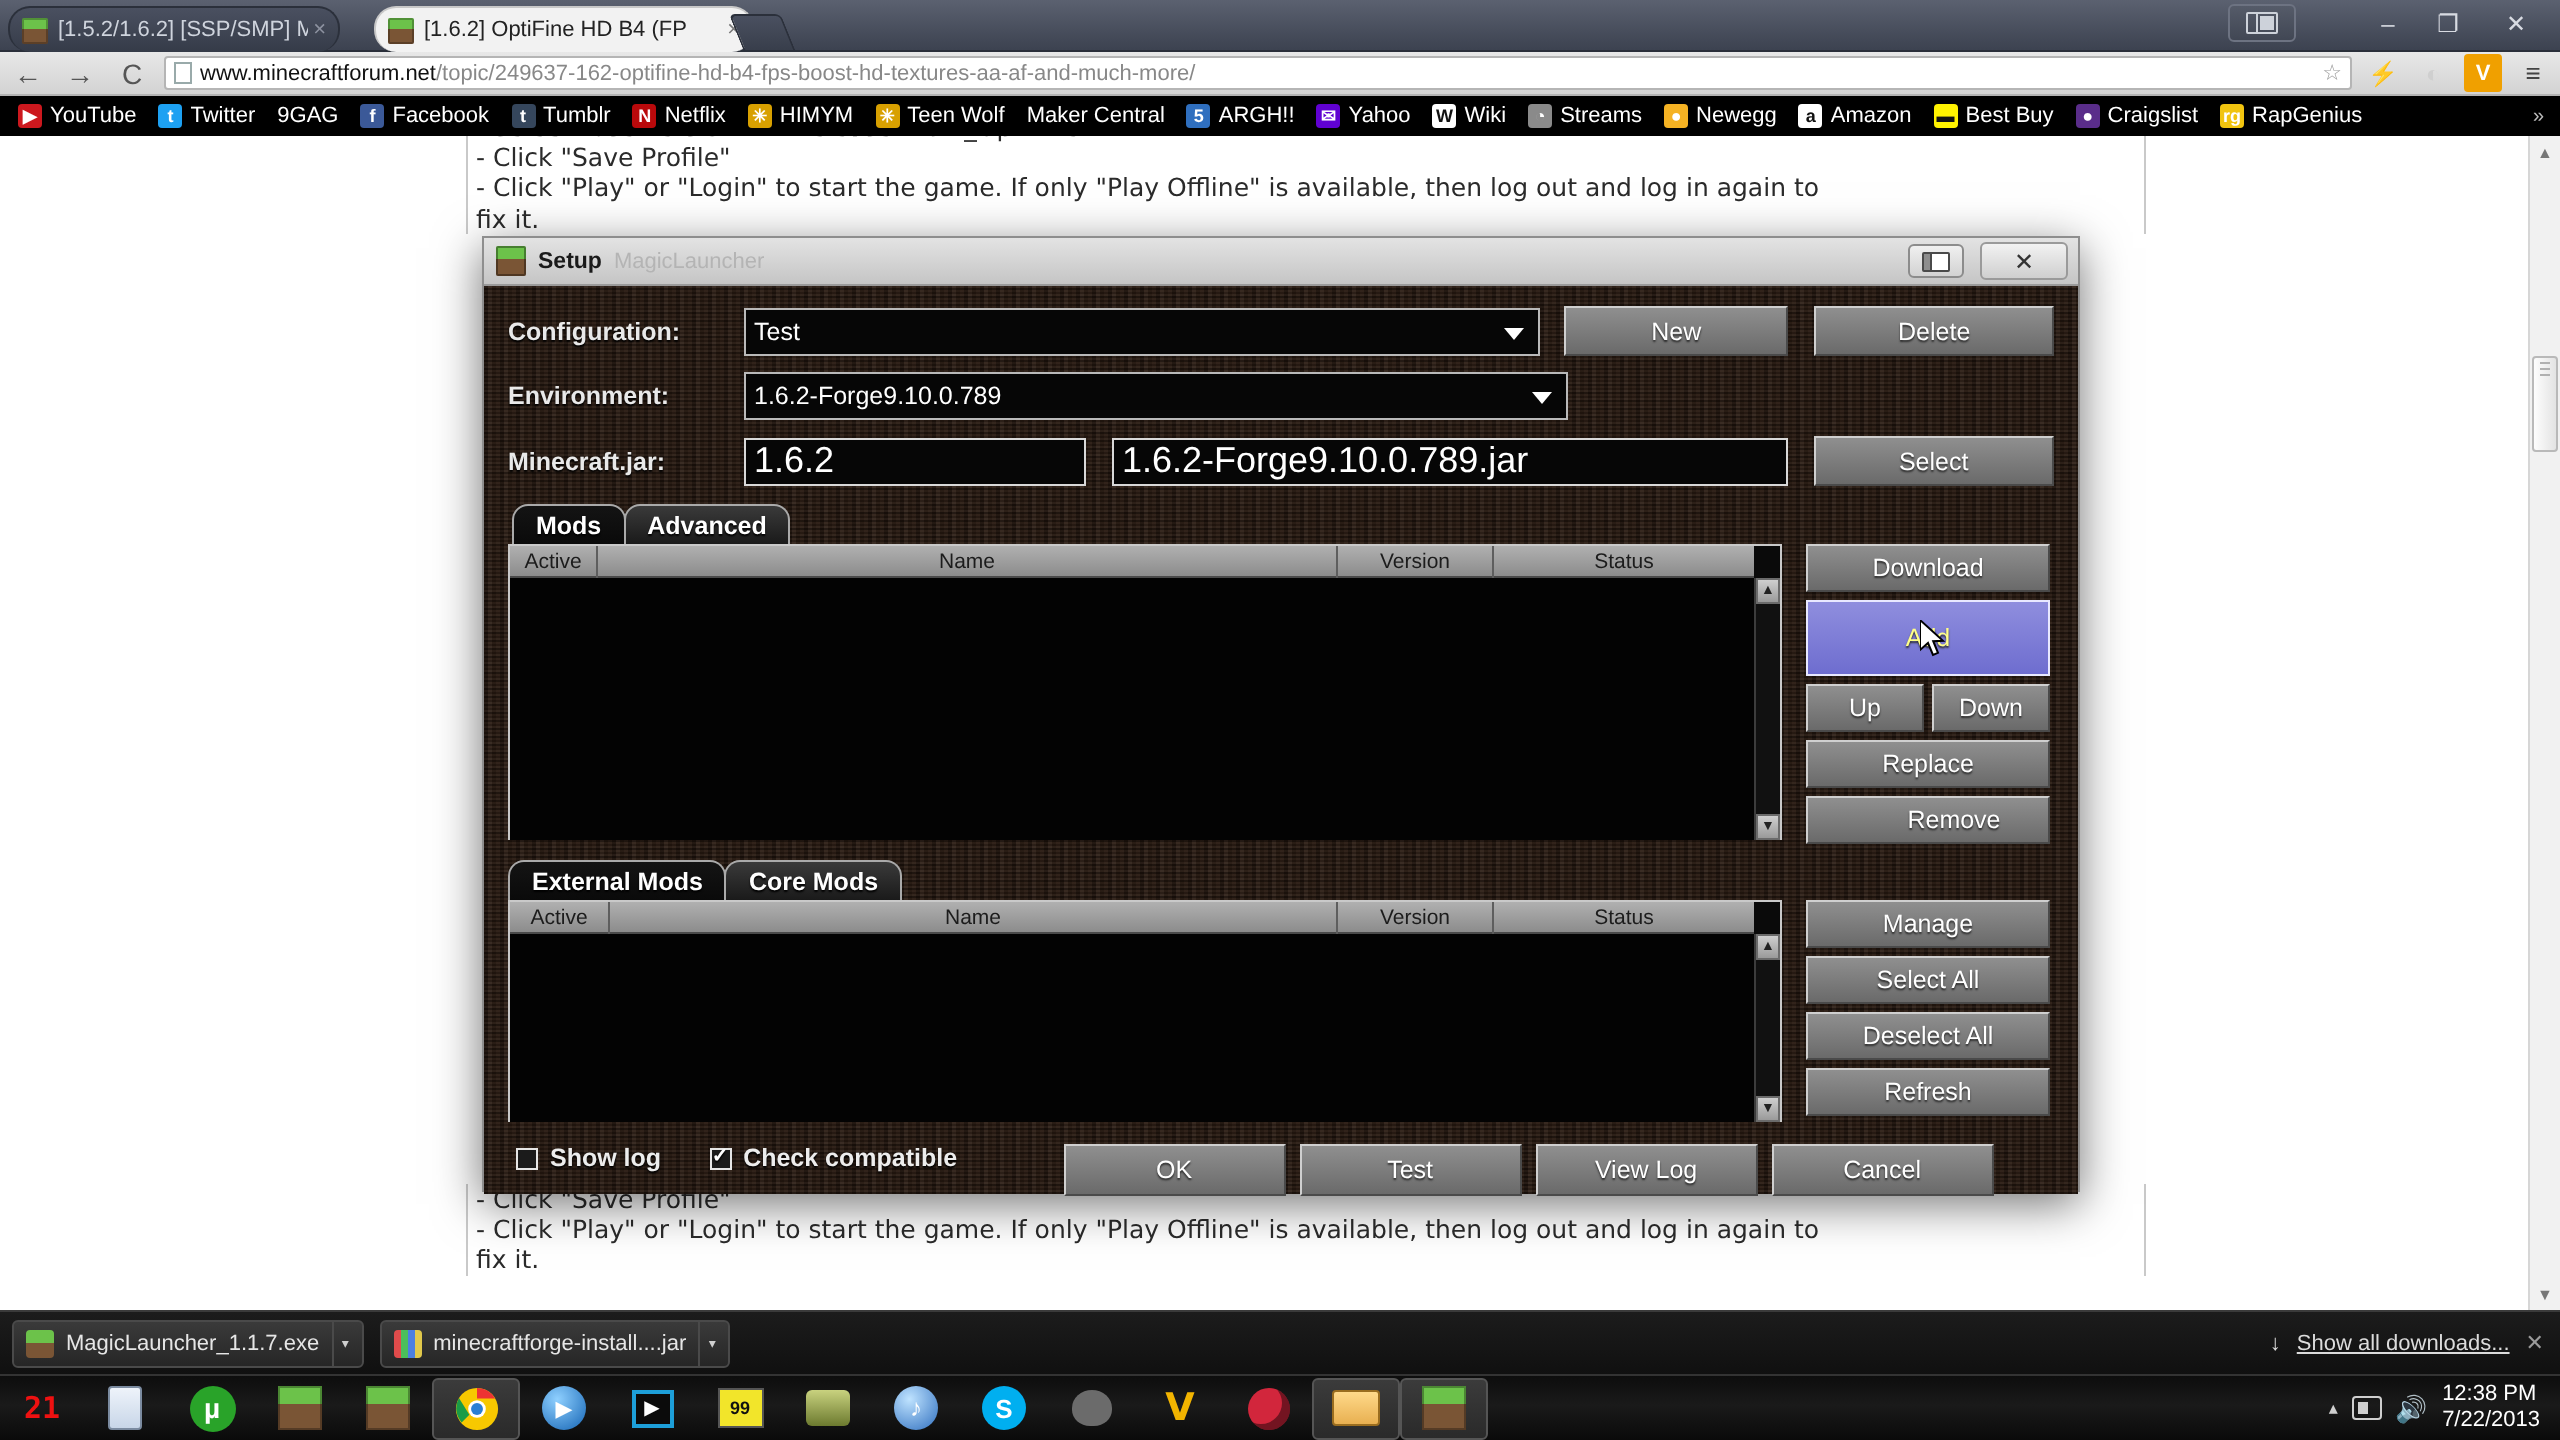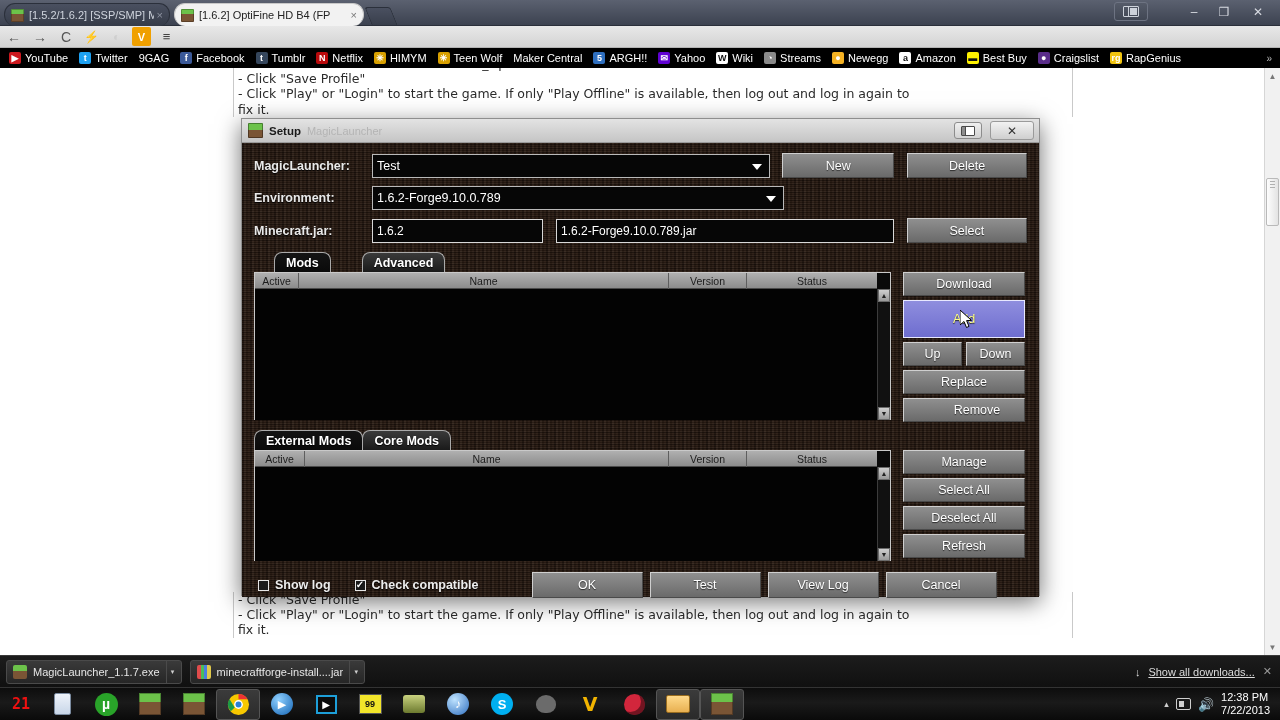--- a/index.html
+++ b/index.html
@@ -33,21 +33,21 @@
 
   
   #browser{ position:absolute; left:0; top:0; width:1280px; height:655px; }
   .chrome-top{ position:absolute; left:0; top:0; width:1280px; height:26px;
     background:linear-gradient(180deg,#5b6170,#3c4250); border-bottom:1px solid #2a2f3a;}
   .tab{ position:absolute; top:3px; height:23px; border-top-left-radius:7px; border-top-right-radius:7px;
     display:flex; align-items:center; padding:0 6px; font-size:11px; color:#cfd4dd;
     overflow:hidden; white-space:nowrap;border-radius:11px; }
   .tab.inactive{ left:4px; width:166px; background:linear-gradient(180deg,#4a5060,#353b48);
     border:1px solid #2b303b; border-bottom:none;}
-  .tab.active{ left:174px; width:190px; background:#f2f2f2; color:#222; border:1px solid #c8c8c8; border-bottom:none;}
+  .tab.active{ left:187px; width:190px; background:#f2f2f2; color:#222; border:1px solid #c8c8c8; border-bottom:none;}
   .tab .fav{ width:13px; height:13px; margin-right:5px; flex:0 0 13px; border-radius:1px;
     background:linear-gradient(180deg,#6cc24a 0 42%, #7a5535 42% 100%); box-shadow:inset 0 0 0 1px rgba(0,0,0,.25);}
   .tab .tlabel{ overflow:hidden; text-overflow:clip; flex:1; }
   .tab .tclose{ font-size:11px; color:#8d92a0; margin-left:3px;}
   .tab.active .tclose{ color:#777; }
   .tab-new{ position:absolute; left:368px; top:7px; width:26px; height:18px;
     background:linear-gradient(180deg,#4a5060,#383e4b); border:1px solid #2b303b;
     border-bottom:none; transform:skewX(22deg); border-radius:3px 3px 0 0;}
 
   .win-btns{ position:absolute; right:4px; top:2px; display:flex; align-items:center; gap:2px; }
@@ -151,21 +151,21 @@
      padding:10px 12px;
   }
   .row{ display:flex; align-items:center; margin-bottom:8px; }
   .lbl{ width:118px; color:#e9e9e9; font-size:12.5px; font-weight:bold;
         text-shadow:0 1px 1px #000; flex:0 0 118px;}
   .combo{ height:24px; background:#060606; border:1px solid #b9b9b9; display:flex;
      align-items:center; padding:0 4px; color:#fff; font-size:12.5px; position:relative;}
   .combo .caret{ position:absolute; right:7px; top:9px; width:0; height:0;
      border-left:5px solid transparent; border-right:5px solid transparent; border-top:6px solid #fff;}
   .txtfield{ height:24px; background:#060606; border:1px solid #d8d8d8; display:flex;
-     align-items:center; padding:0 4px; color:#fff; font-size:12px;}
+     align-items:center; padding:0 4px; color:#fff; font-size:18px;}
   .btn{ background:linear-gradient(180deg,#8f8f8f,#6a6a6a); border:1px solid #cfcfcf;
      border-right-color:#4a4a4a; border-bottom-color:#4a4a4a;
      color:#fff; font-size:12.5px; font-weight:normal; text-shadow:0 1px 1px #2a2a2a;
      display:flex; align-items:center; justify-content:center; height:25px; cursor:default;}
   .btn.hl{ background:linear-gradient(180deg,#8f8ede,#6e6dcf); border:1px solid #e8e8ff;
      color:#ffff8a; }
 
   .tabstrip{ display:flex; align-items:flex-end; height:21px; margin-top:2px; }
   .jtab{ height:20px; padding:0 11px; display:flex; align-items:center; font-size:12.5px;
      color:#fff; font-weight:bold; border:1px solid #aaa; border-bottom:none;
@@ -257,20 +257,26 @@
       <div class="wb">–</div>
       <div class="wb">❐</div>
       <div class="wb big">✕</div>
     </div>
   </div>
 
   <div class="toolbar">
     <div class="navbtn">←</div>
     <div class="navbtn">→</div>
     <div class="navbtn">C</div>
+    <div class="omnibox" title="Search Google or type a URL">
+      <span class="page-ico"></span>
+      <span class="url-host">www.minecraftforum.net</span>
+      <span class="url-rest">/topic/249637-162-optifine-hd-b4-fps-boost-hd-textures-aa-af-and-much-more/</span>
+      <span class="star">☆</span>
+    </div>
     <div class="ext" style="color:#e02020;font-weight:bold;">⚡</div>
     <div class="ext" style="color:#cfcfcf;">◐</div>
     <div class="ext" style="color:#fff;background:#f0a000;border-radius:2px;font-weight:bold;font-size:11px;">V</div>
     <div class="ext" style="color:#444;font-size:13px;">≡</div>
   </div>
 
   <div class="bookmarks" id="bookmarks">
       <div class="bm">
         <span class="bmico" style="background: rgb(204, 24, 30);">▶</span>
         <span>YouTube</span>
@@ -383,21 +389,21 @@
             <b></b>
           </span>
         </span>
       <span class="dlg-close">✕</span>
     </span>
   </div>
 
   <div class="dlg-body">
 
     <div class="row">
-      <span class="lbl">MagicLauncher:</span>
+      <span class="lbl">Configuration:</span>
       <span class="combo" style="width:412px;">
         <span>Test</span>
         <span class="caret"></span>
       </span>
       <span class="btn" style="width:116px;margin-left:12px;">New</span>
       <span class="btn" style="width:124px;margin-left:13px;">Delete</span>
     </div>
 
     <div class="row">
       <span class="lbl">Environment:</span>
@@ -407,21 +413,21 @@
       </span>
     </div>
 
     <div class="row">
       <span class="lbl">Minecraft.jar:</span>
       <span class="txtfield" style="width:176px;">1.6.2</span>
       <span class="txtfield" style="width:348px;margin-left:13px;">1.6.2-Forge9.10.0.789.jar</span>
       <span class="btn" style="width:124px;margin-left:13px;">Select</span>
     </div>
 
-    <div class="tabstrip" style="margin-left:20px;gap:32px;">
+    <div class="tabstrip" style="margin-left:2px;">
       <span class="jtab sel">Mods</span>
       <span class="jtab">Advanced</span>
     </div>
 
     <div style="display:flex; align-items:flex-start; gap:12px;">
       <div class="tablewrap" style="width:637px;height:148px;">
         <div class="thead">
           <span class="th" style="width:44px;">Active</span>
           <span class="th" style="width:370px;">Name</span>
           <span class="th" style="width:78px;">Version</span>
@@ -473,21 +479,21 @@
       </div>
 
       <div style="width:122px;display:flex;flex-direction:column;gap:4px;">
         <span class="btn" style="width:122px;height:24px;">Manage</span>
         <span class="btn" style="width:122px;height:24px;">Select All</span>
         <span class="btn" style="width:122px;height:24px;">Deselect All</span>
         <span class="btn" style="width:122px;height:24px;">Refresh</span>
       </div>
     </div>
 
-    <div style="display:flex;align-items:center;margin-top:11px;">
+    <div style="display:flex;align-items:flex-start;margin-top:11px;">
       <span class="chk" style="margin-left:4px;">
         <span class="box"></span>
         <span>Show log</span>
       </span>
       <span class="chk" style="margin-left:24px;">
         <span class="box">✓</span>
         <span>Check compatible</span>
       </span>
       <span class="btn" style="width:111px;height:26px;margin-left:53px;">OK</span>
       <span class="btn" style="width:111px;height:26px;margin-left:7px;">Test</span>

